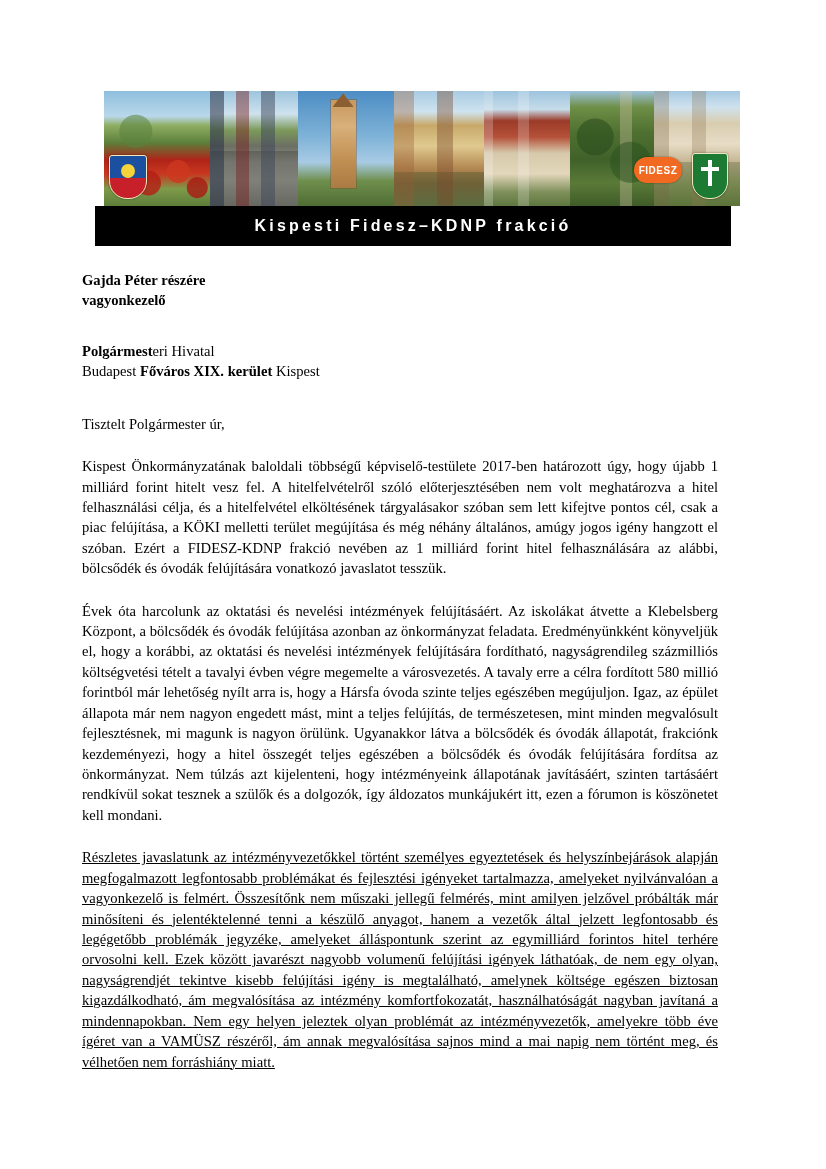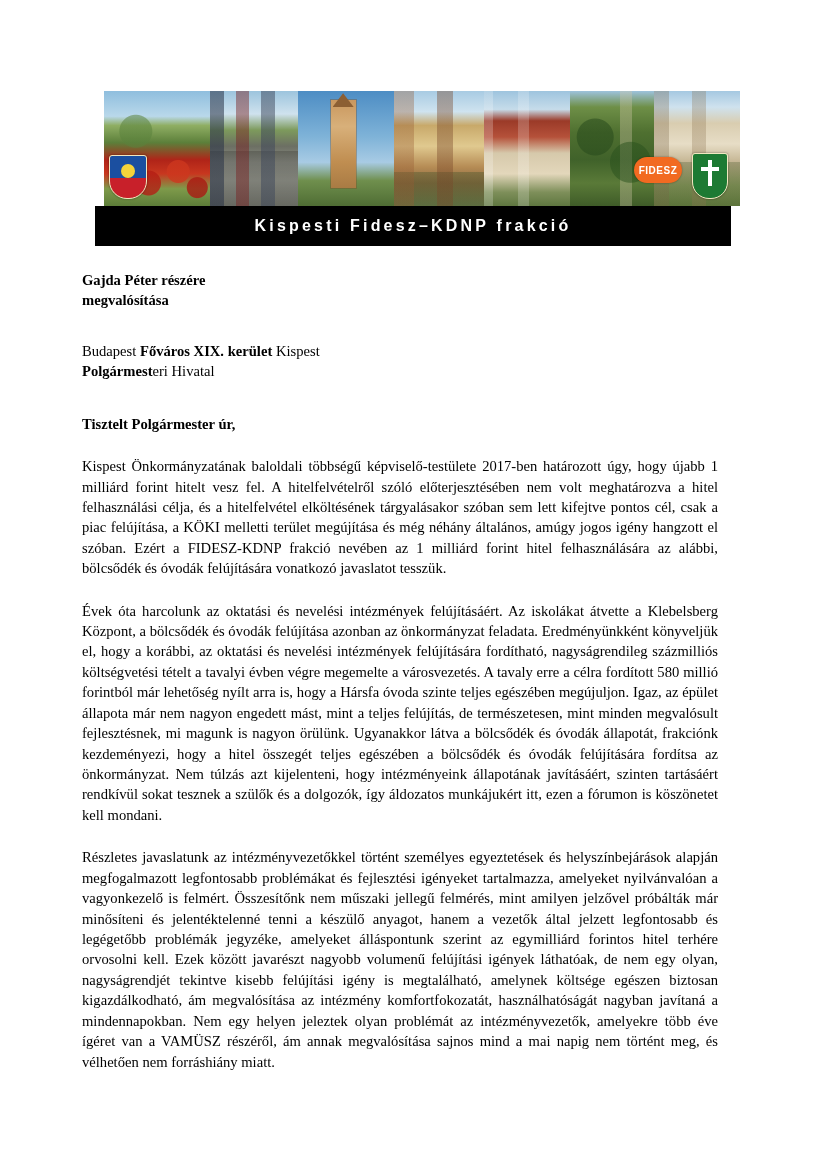--- a/index.html
+++ b/index.html
@@ -259,31 +259,31 @@
   }
   .addr-line { display: block; }
 
   .recipient {
     margin: 0 0 32px 0;
   }
   .recipient .ln { display: block; }
   .b { font-weight: bold; }
 
   .salutation {
-    font-weight: bold;
+    font-weight: normal;
     margin: 13px 0 22px 0;
   }
 
   p.body {
     margin: 0 0 22px 0;
     text-align: justify;
     text-justify: inter-word;
     hyphens: auto;
   }
-  p.body:last-child { margin-bottom: 0; }
+  p.body:last-child { margin-bottom: 0; text-decoration: underline; }
 </style>
 </head>
 <body>
 
 <div class="page">
 
   <div class="banner-wrap">
     <div class="banner-photos">
       <div class="photo p1"></div>
       <div class="photo p2"></div>
@@ -297,26 +297,26 @@
       <div class="fidesz-badge">FIDESZ</div>
       <div class="crest-right"></div>
     </div>
     <div class="banner-title">Kispesti Fidesz–KDNP frakció</div>
   </div>
 
   <div class="content">
 
     <div class="addr-block">
       <span class="addr-line">Gajda Péter részére</span>
-      <span class="addr-line">megvalósítása</span>
+      <span class="addr-line">vagyonkezelő</span>
     </div>
 
     <div class="recipient">
+      <span class="ln"><span class="b">Polgármest</span><span>eri Hivatal</span></span>
       <span class="ln"><span>Budapest </span><span class="b">Főváros XIX. kerület</span><span> Kispest</span></span>
-      <span class="ln"><span class="b">Polgármest</span><span>eri Hivatal</span></span>
     </div>
 
     <div class="salutation">Tisztelt Polgármester úr,</div>
 
     <p class="body">Kispest Önkormányzatának baloldali többségű képviselő-testülete 2017-ben határozott úgy, hogy újabb 1 milliárd forint hitelt vesz fel. A hitelfelvételről szóló előterjesztésében nem volt meghatározva a hitel felhasználási célja, és a hitelfelvétel elköltésének tárgyalásakor szóban sem lett kifejtve pontos cél, csak a piac felújítása, a KÖKI melletti terület megújítása és még néhány általános, amúgy jogos igény hangzott el szóban. Ezért a FIDESZ-KDNP frakció nevében az 1 milliárd forint hitel felhasználására az alábbi, bölcsődék és óvodák felújítására vonatkozó javaslatot tesszük.</p>
     <p class="body">Évek óta harcolunk az oktatási és nevelési intézmények felújításáért. Az iskolákat átvette a Klebelsberg Központ, a bölcsődék és óvodák felújítása azonban az önkormányzat feladata. Eredményünkként könyveljük el, hogy a korábbi, az oktatási és nevelési intézmények felújítására fordítható, nagyságrendileg százmilliós költségvetési tételt a tavalyi évben végre megemelte a városvezetés. A tavaly erre a célra fordított 580 millió forintból már lehetőség nyílt arra is, hogy a Hársfa óvoda szinte teljes egészében megújuljon. Igaz, az épület állapota már nem nagyon engedett mást, mint a teljes felújítás, de természetesen, mint minden megvalósult fejlesztésnek, mi magunk is nagyon örülünk. Ugyanakkor látva a bölcsődék és óvodák állapotát, frakciónk kezdeményezi, hogy a hitel összegét teljes egészében a bölcsődék és óvodák felújítására fordítsa az önkormányzat. Nem túlzás azt kijelenteni, hogy intézményeink állapotának javításáért, szinten tartásáért rendkívül sokat tesznek a szülők és a dolgozók, így áldozatos munkájukért itt, ezen a fórumon is köszönetet kell mondani.</p>
     <p class="body">Részletes javaslatunk az intézményvezetőkkel történt személyes egyeztetések és helyszínbejárások alapján megfogalmazott legfontosabb problémákat és fejlesztési igényeket tartalmazza, amelyeket nyilvánvalóan a vagyonkezelő is felmért. Összesítőnk nem műszaki jellegű felmérés, mint amilyen jelzővel próbálták már minősíteni és jelentéktelenné tenni a készülő anyagot, hanem a vezetők által jelzett legfontosabb és legégetőbb problémák jegyzéke, amelyeket álláspontunk szerint az egymilliárd forintos hitel terhére orvosolni kell. Ezek között javarészt nagyobb volumenű felújítási igények láthatóak, de nem egy olyan, nagyságrendjét tekintve kisebb felújítási igény is megtalálható, amelynek költsége egészen biztosan kigazdálkodható, ám megvalósítása az intézmény komfortfokozatát, használhatóságát nagyban javítaná a mindennapokban. Nem egy helyen jeleztek olyan problémát az intézményvezetők, amelyekre több éve ígéret van a VAMÜSZ részéről, ám annak megvalósítása sajnos mind a mai napig nem történt meg, és vélhetően nem forráshiány miatt.</p>
 
   </div>
 

